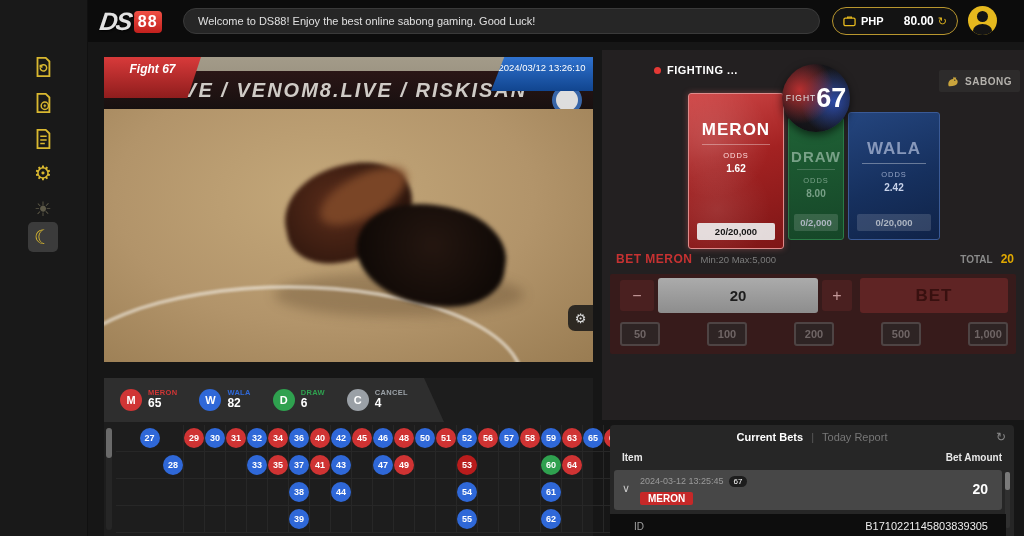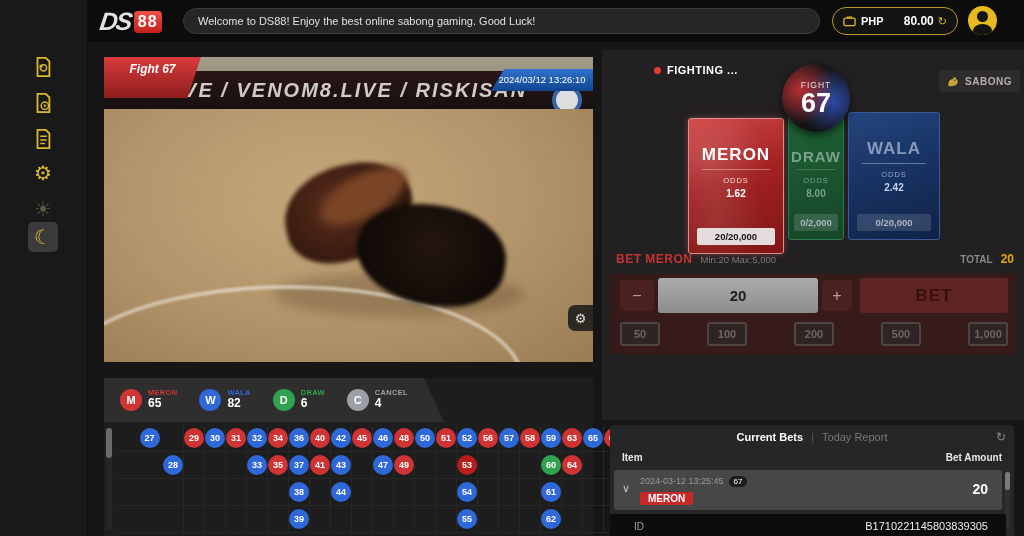--- a/index.html
+++ b/index.html
@@ -53,39 +53,39 @@
             border:4px solid rgba(245,243,235,.55); filter:blur(1px); }
   .bird-a { position:absolute; left:180px; top:108px; width:130px; height:95px; transform:rotate(-12deg);
             background:radial-gradient(circle at 40% 40%, #5a2c1a, #2e160d 72%); border-radius:55% 45% 60% 40%; filter:blur(2px); }
   .bird-wing { position:absolute; left:212px; top:118px; width:95px; height:42px; transform:rotate(-28deg);
                background:#7a4526; border-radius:50%; filter:blur(4px); }
   .bird-b { position:absolute; left:252px; top:148px; width:150px; height:100px; transform:rotate(8deg);
             background:radial-gradient(circle at 50% 40%, #241610, #0f0906 78%); border-radius:50% 50% 45% 55%; filter:blur(2px); }
   .ribbon-fight { position:absolute; left:0; top:0; width:97px; height:41px; line-height:25px; text-align:center;
                   background:linear-gradient(#d83a3a,#8f1d1d); clip-path:polygon(0 0,100% 0,86% 100%,0 100%);
                   color:#fff; font-weight:bold; font-style:italic; font-size:12px; z-index:3; }
-  .ribbon-time { position:absolute; right:0; top:12px; width:102px; height:22px; line-height:22px; text-align:center;
+  .ribbon-time { position:absolute; right:0; top:0; width:102px; height:34px; line-height:22px; text-align:center;
                  background:linear-gradient(#2f72cf,#11458f); clip-path:polygon(13% 0,100% 0,100% 100%,0 100%);
                  color:#fff; font-size:9.5px; z-index:3; }
   .gear-tab { position:absolute; right:0; top:248px; width:25px; height:26px; background:rgba(25,25,25,.85);
               border-radius:7px 0 0 7px; color:#ddd; font-size:13px; display:flex; align-items:center; justify-content:center;
               cursor:pointer; z-index:3; }
 
   
   .panel { position:absolute; left:602px; top:50px; width:422px; height:370px; background:#232021; }
   .status-row { position:absolute; left:20px; top:14px; display:flex; align-items:center;padding-left:32px; }
   .status-dot { width:7px; height:7px; border-radius:50%; background:#e53935; margin-right:6px; }
   .status-txt { color:#fff; font-weight:bold; font-size:11px; letter-spacing:.5px; }
   .sabong { position:absolute; right:4px; top:20px; height:22px; background:#2d2b2b; display:flex; align-items:center;
             padding:0 8px 0 6px; border-radius:2px; cursor:pointer; }
   .sabong svg { width:15px; height:15px; margin-right:5px; }
   .sabong span { color:#b5b2ad; font-weight:bold; font-size:10px; letter-spacing:.5px; }
 
   .card { position:absolute; border-radius:3px; overflow:hidden; cursor:pointer; }
-  .card-meron { left:86px; top:68px; width:96px; height:136px; z-index:2;
+  .card-meron { left:86px; top:43px; width:96px; height:156px; z-index:2;
                 background:linear-gradient(160deg,#d04848 0%,#a32222 45%,#7e1616 100%);
                 border:1px solid #e08a8a; box-shadow:0 0 6px rgba(255,120,120,.35); }
   .card-meron::before { content:""; position:absolute; left:0; top:0; width:100%; height:100%;
                 background:radial-gradient(circle at 25% 30%, rgba(255,255,255,.14), transparent 45%),
                            radial-gradient(circle at 30% 75%, rgba(255,255,255,.10), transparent 40%); }
   .card-draw { left:186px; top:67px; width:56px; height:123px; z-index:1;
                background:linear-gradient(170deg,#1f6236 0%,#164628 100%); border:1px solid #2a7a46; }
   .card-wala { left:246px; top:62px; width:92px; height:128px; z-index:1;
                background:linear-gradient(160deg,#24457e 0%,#16305e 55%,#102348 100%); border:1px solid #3a5a96; }
   .card-title { text-align:center; font-weight:900; letter-spacing:1px; }
@@ -103,21 +103,21 @@
   .card-wala .odds-value { color:#c8d3ea; }
   .pool { position:absolute; left:9%; bottom:8px; width:82%; height:17px; line-height:17px; border-radius:2px;
           text-align:center; font-size:9.5px; font-weight:bold; }
   .card-meron .pool { background:rgba(235,235,235,.92); color:#151515; }
   .card-draw .pool, .card-wala .pool { background:rgba(255,255,255,.14); color:#aeb6c2; }
 
   .fight-circle { position:absolute; left:180px; top:14px; width:68px; height:68px; border-radius:50%; z-index:4;
        background:radial-gradient(circle at 26% 38%, rgba(210,50,50,.85), transparent 52%),
                   radial-gradient(circle at 76% 55%, rgba(50,90,210,.75), transparent 52%),
                   radial-gradient(circle at 50% 45%, #1c1c20 30%, #0c0c10 100%);
-       box-shadow:0 3px 8px rgba(0,0,0,.6); display:flex; flex-direction:column; align-items:center; justify-content:center; }
+       box-shadow:0 3px 8px rgba(0,0,0,.6); display:flex; flex-direction:row; align-items:center; justify-content:center; }
   .fight-word { color:#e2e2e2; font-size:8.5px; letter-spacing:1px; }
   .fight-num { color:#fff; font-size:27px; font-weight:900; line-height:1; }
 
   .bet-bar { position:absolute; left:14px; top:200px; width:398px; height:18px; display:flex; align-items:center; }
   .bet-bar .bb-label { color:#c63232; font-weight:900; font-size:12px; letter-spacing:.5px; }
   .bet-bar .bb-limits { color:#7c7c7c; font-size:9.5px; margin-left:8px; }
   .bet-bar .bb-total-label { margin-left:auto; color:#8a8a8a; font-weight:bold; font-size:10px; }
   .bet-bar .bb-total { color:#e0a800; font-weight:bold; font-size:12px; margin-left:8px; }
 
   .bet-box { position:absolute; left:8px; top:224px; width:406px; height:80px; background:#371b1b; border-radius:2px; }

